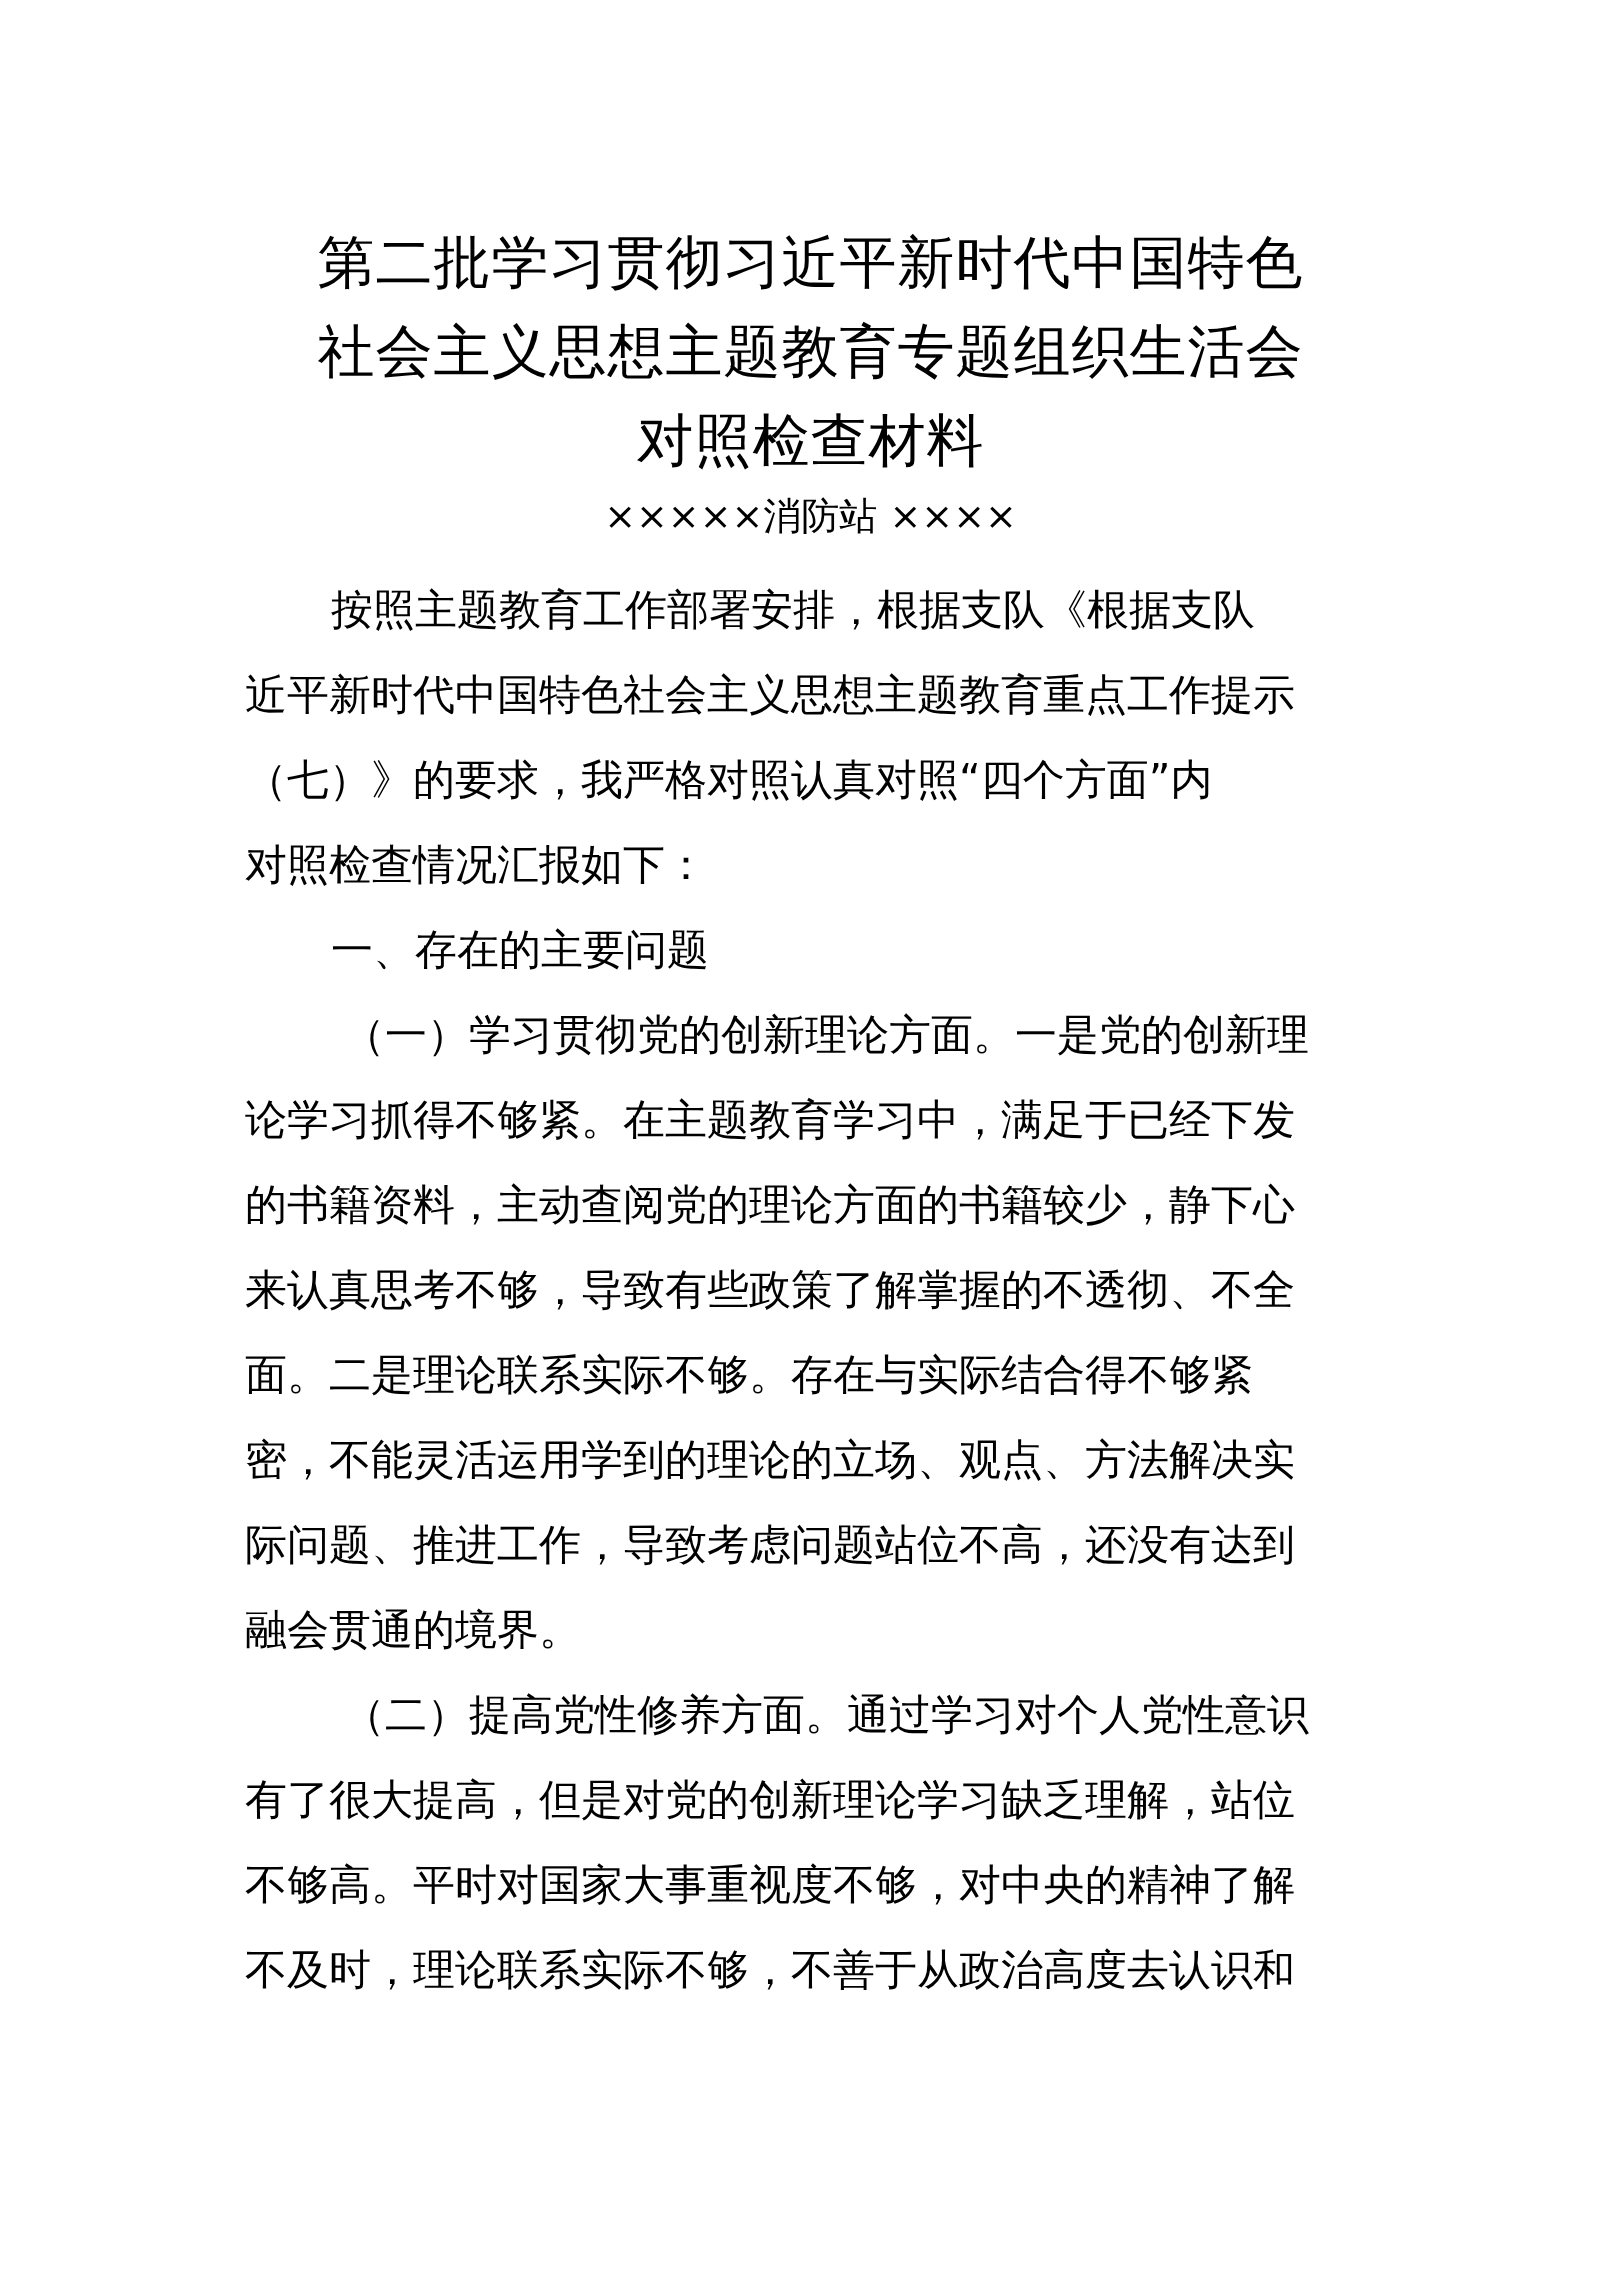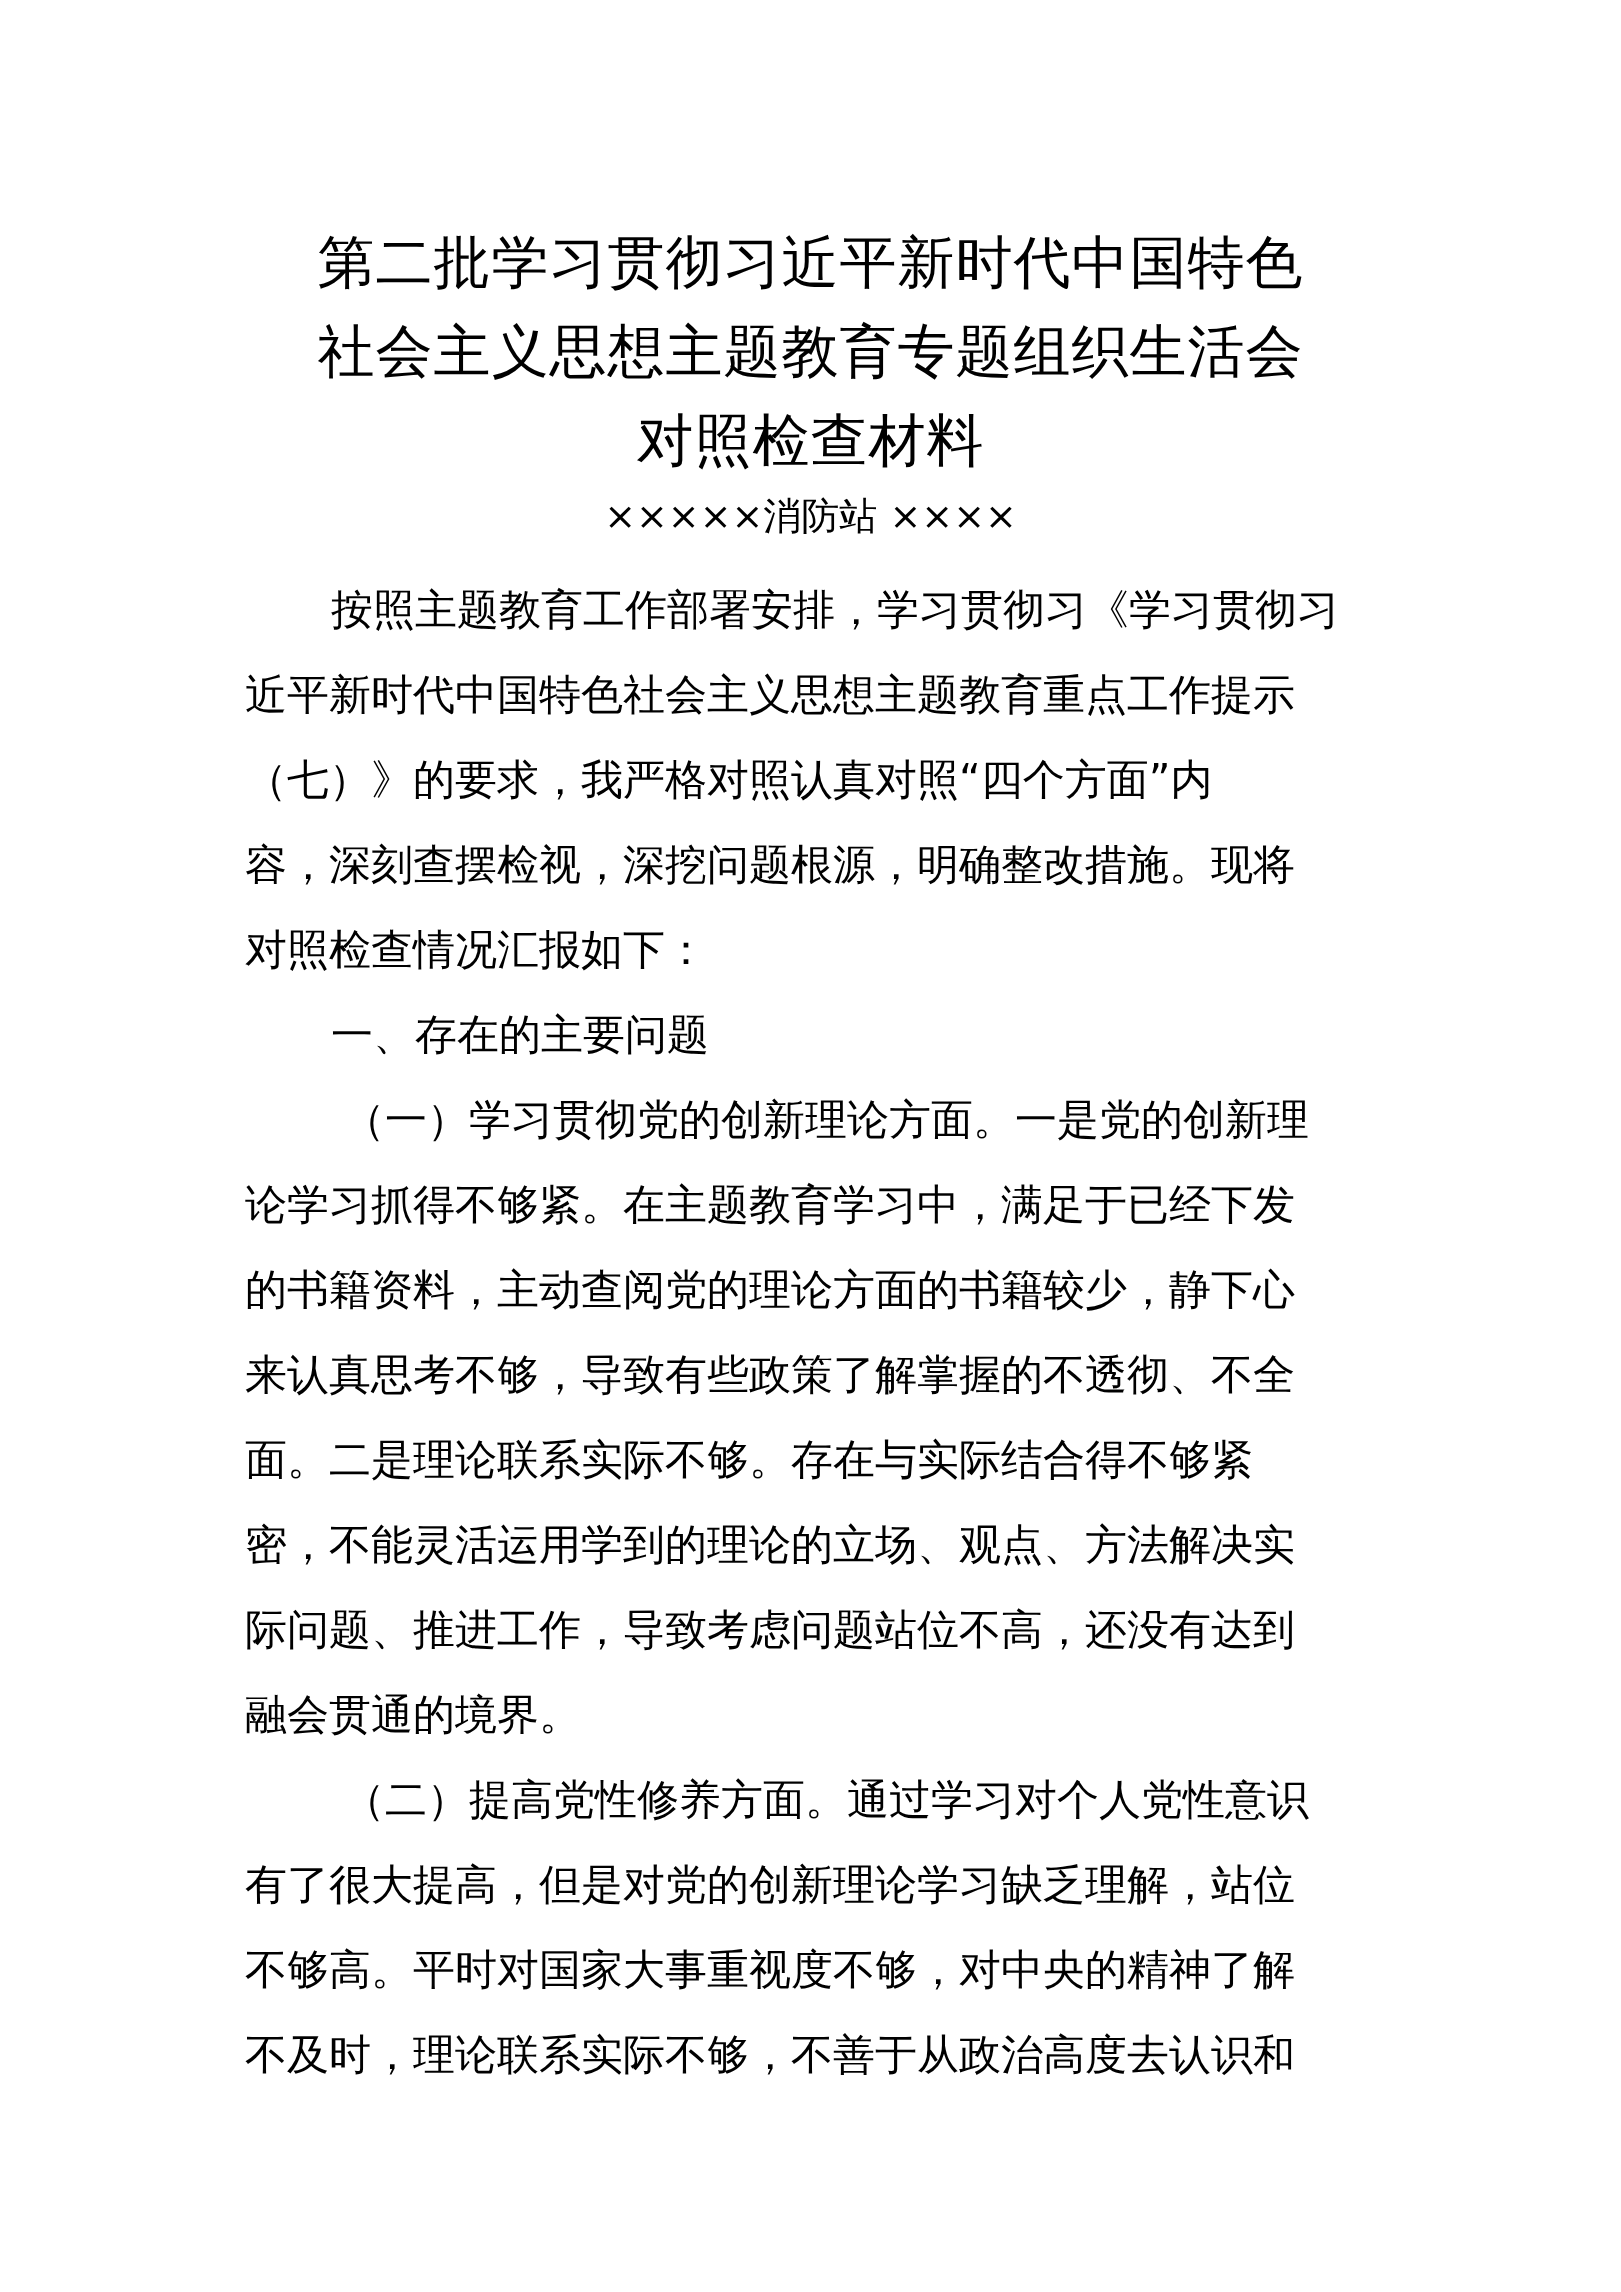--- a/index.html
+++ b/index.html
@@ -25,24 +25,23 @@
 
   <div class="title">
     <div>第二批学习贯彻习近平新时代中国特色</div>
     <div>社会主义思想主题教育专题组织生活会</div>
     <div>对照检查材料</div>
   </div>
 
   <div class="author">×××××消防站 ××××</div>
 
   <div class="body">
-    <div class="line indent">按照主题教育工作部署安排，学习贯彻习《学习贯彻习</div>
+    <div class="line indent">按照主题教育工作部署安排，根据支队《根据支队</div>
     <div class="line">近平新时代中国特色社会主义思想主题教育重点工作提示</div>
     <div class="line">（七）》的要求，我严格对照认真对照“四个方面”内</div>
-    <div class="line">容，深刻查摆检视，深挖问题根源，明确整改措施。现将</div>
     <div class="line">对照检查情况汇报如下：</div>
 
     <div class="line indent">一、存在的主要问题</div>
 
     <div class="line indent2"><span class="bold">（一）学习贯彻党的创新理论方面。</span><span>一是党的创新理</span></div>
     <div class="line">论学习抓得不够紧。在主题教育学习中，满足于已经下发</div>
     <div class="line">的书籍资料，主动查阅党的理论方面的书籍较少，静下心</div>
     <div class="line">来认真思考不够，导致有些政策了解掌握的不透彻、不全</div>
     <div class="line">面。二是理论联系实际不够。存在与实际结合得不够紧</div>
     <div class="line">密，不能灵活运用学到的理论的立场、观点、方法解决实</div>

